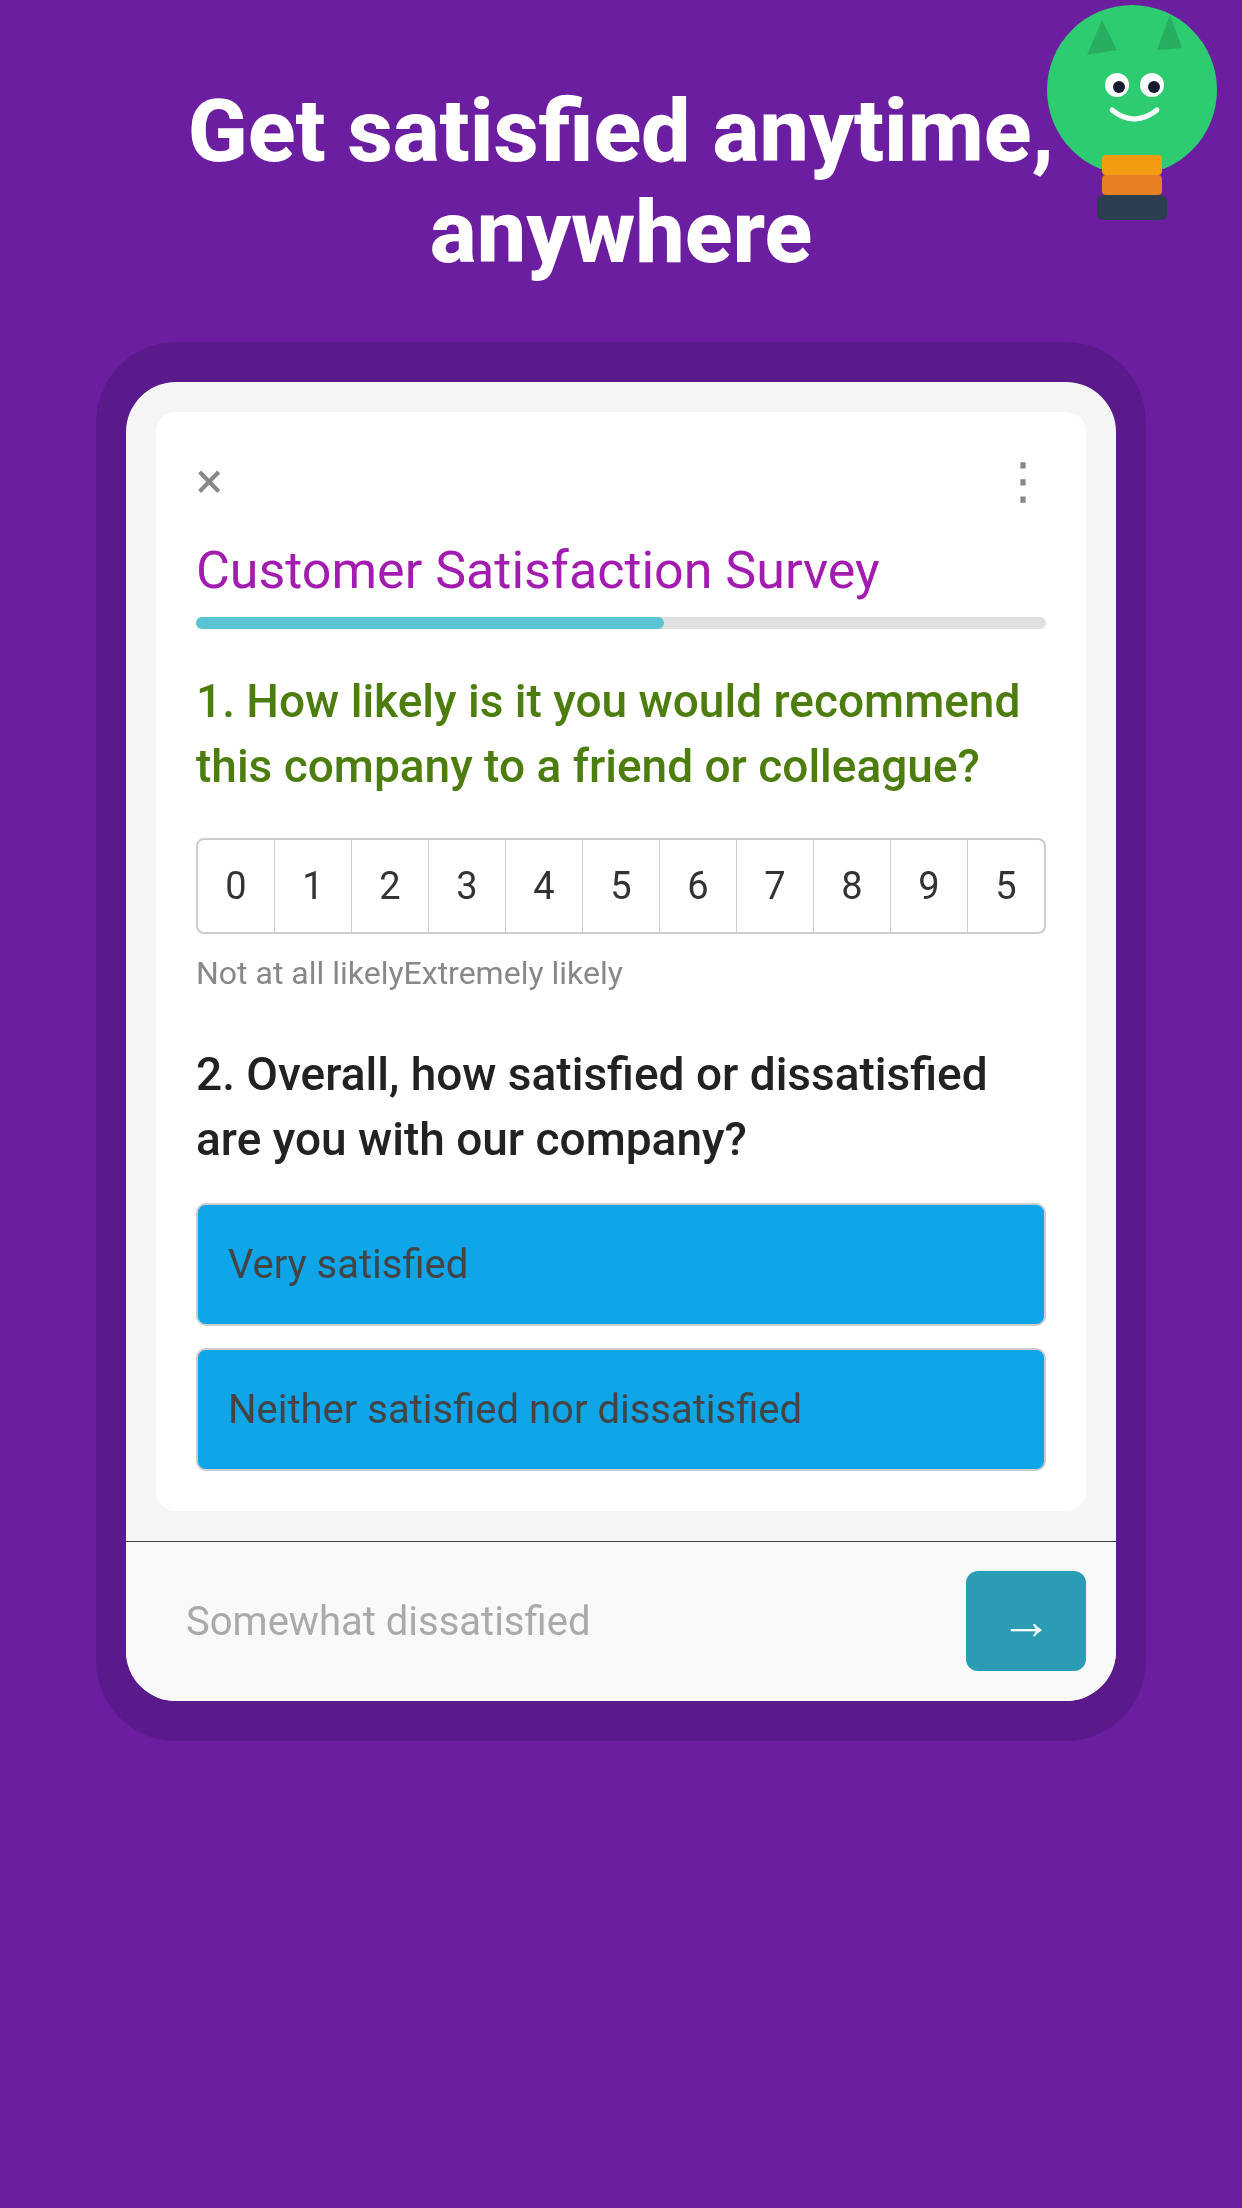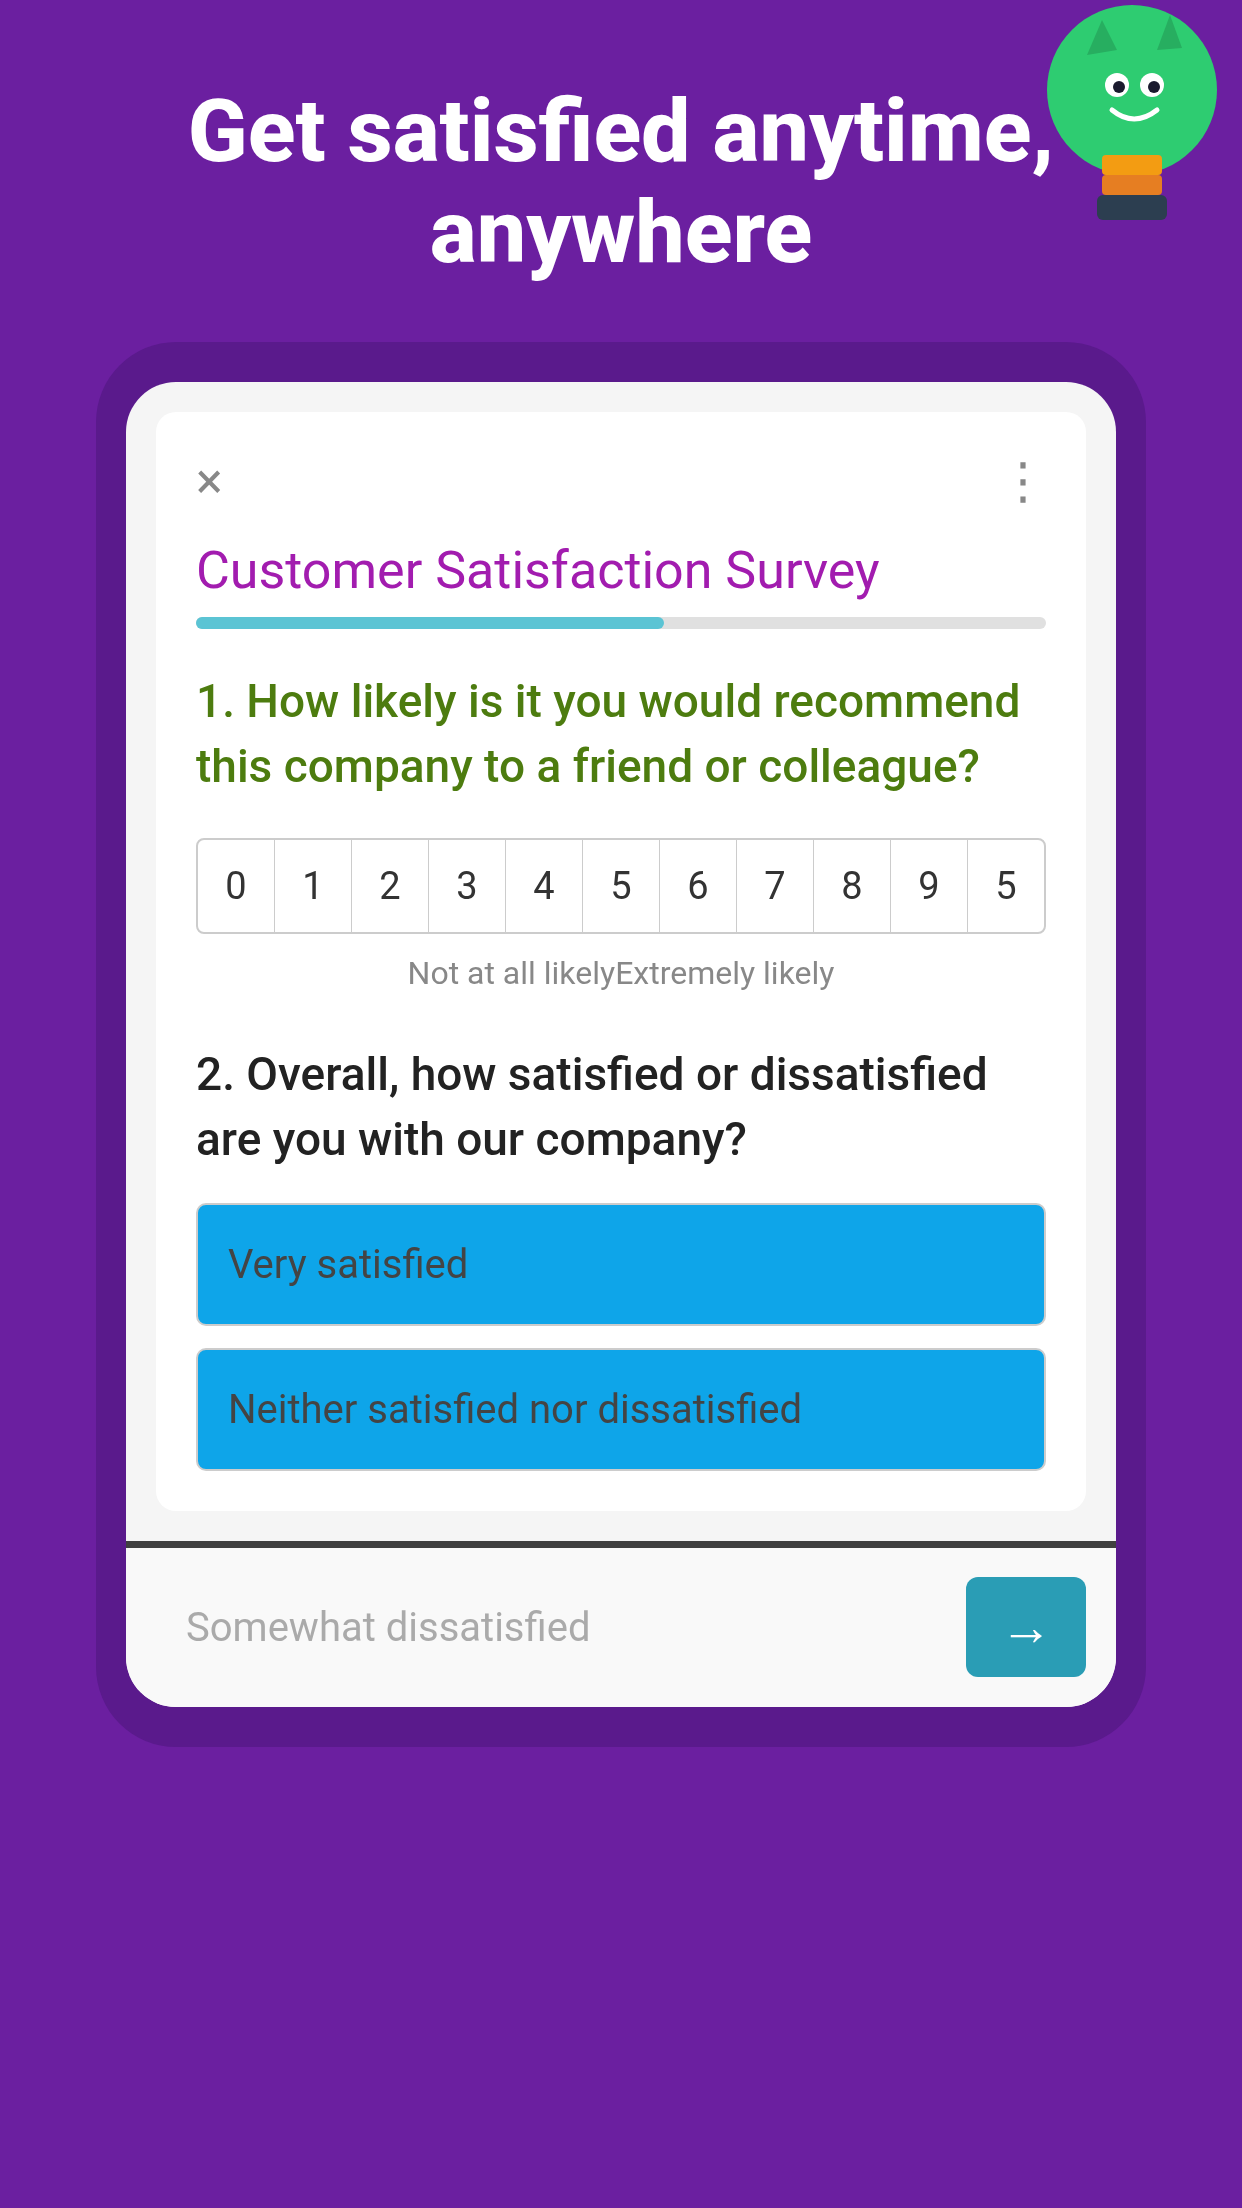--- a/index.html
+++ b/index.html
@@ -143,21 +143,21 @@
       border-right: 1px solid #cccccc;
       cursor: pointer;
     }
 
     .nps-cell:last-child {
       border-right: none;
     }
 
     .nps-labels {
       display: flex;
-      justify-content: center;
+      justify-content: flex-start;
       margin-bottom: 50px;
     }
 
     .nps-label {
       font-size: 32px;
       color: #888888;
     }
 
     .question2-text {
       font-size: 46px;
@@ -185,21 +185,21 @@
       color: #444444;
     }
 
     .bottom-bar {
       width: 100%;
       display: flex;
       justify-content: flex-end;
       align-items: center;
       padding: 20px 30px;
       background-color: #f9f9f9;
-      border-top: 7px solid #404040;
+      border-top: 1px solid #404040;
     }
 
     .next-button {
       background-color: #2a9db5;
       border: none;
       border-radius: 12px;
       width: 120px;
       height: 100px;
       display: flex;
       align-items: center;

